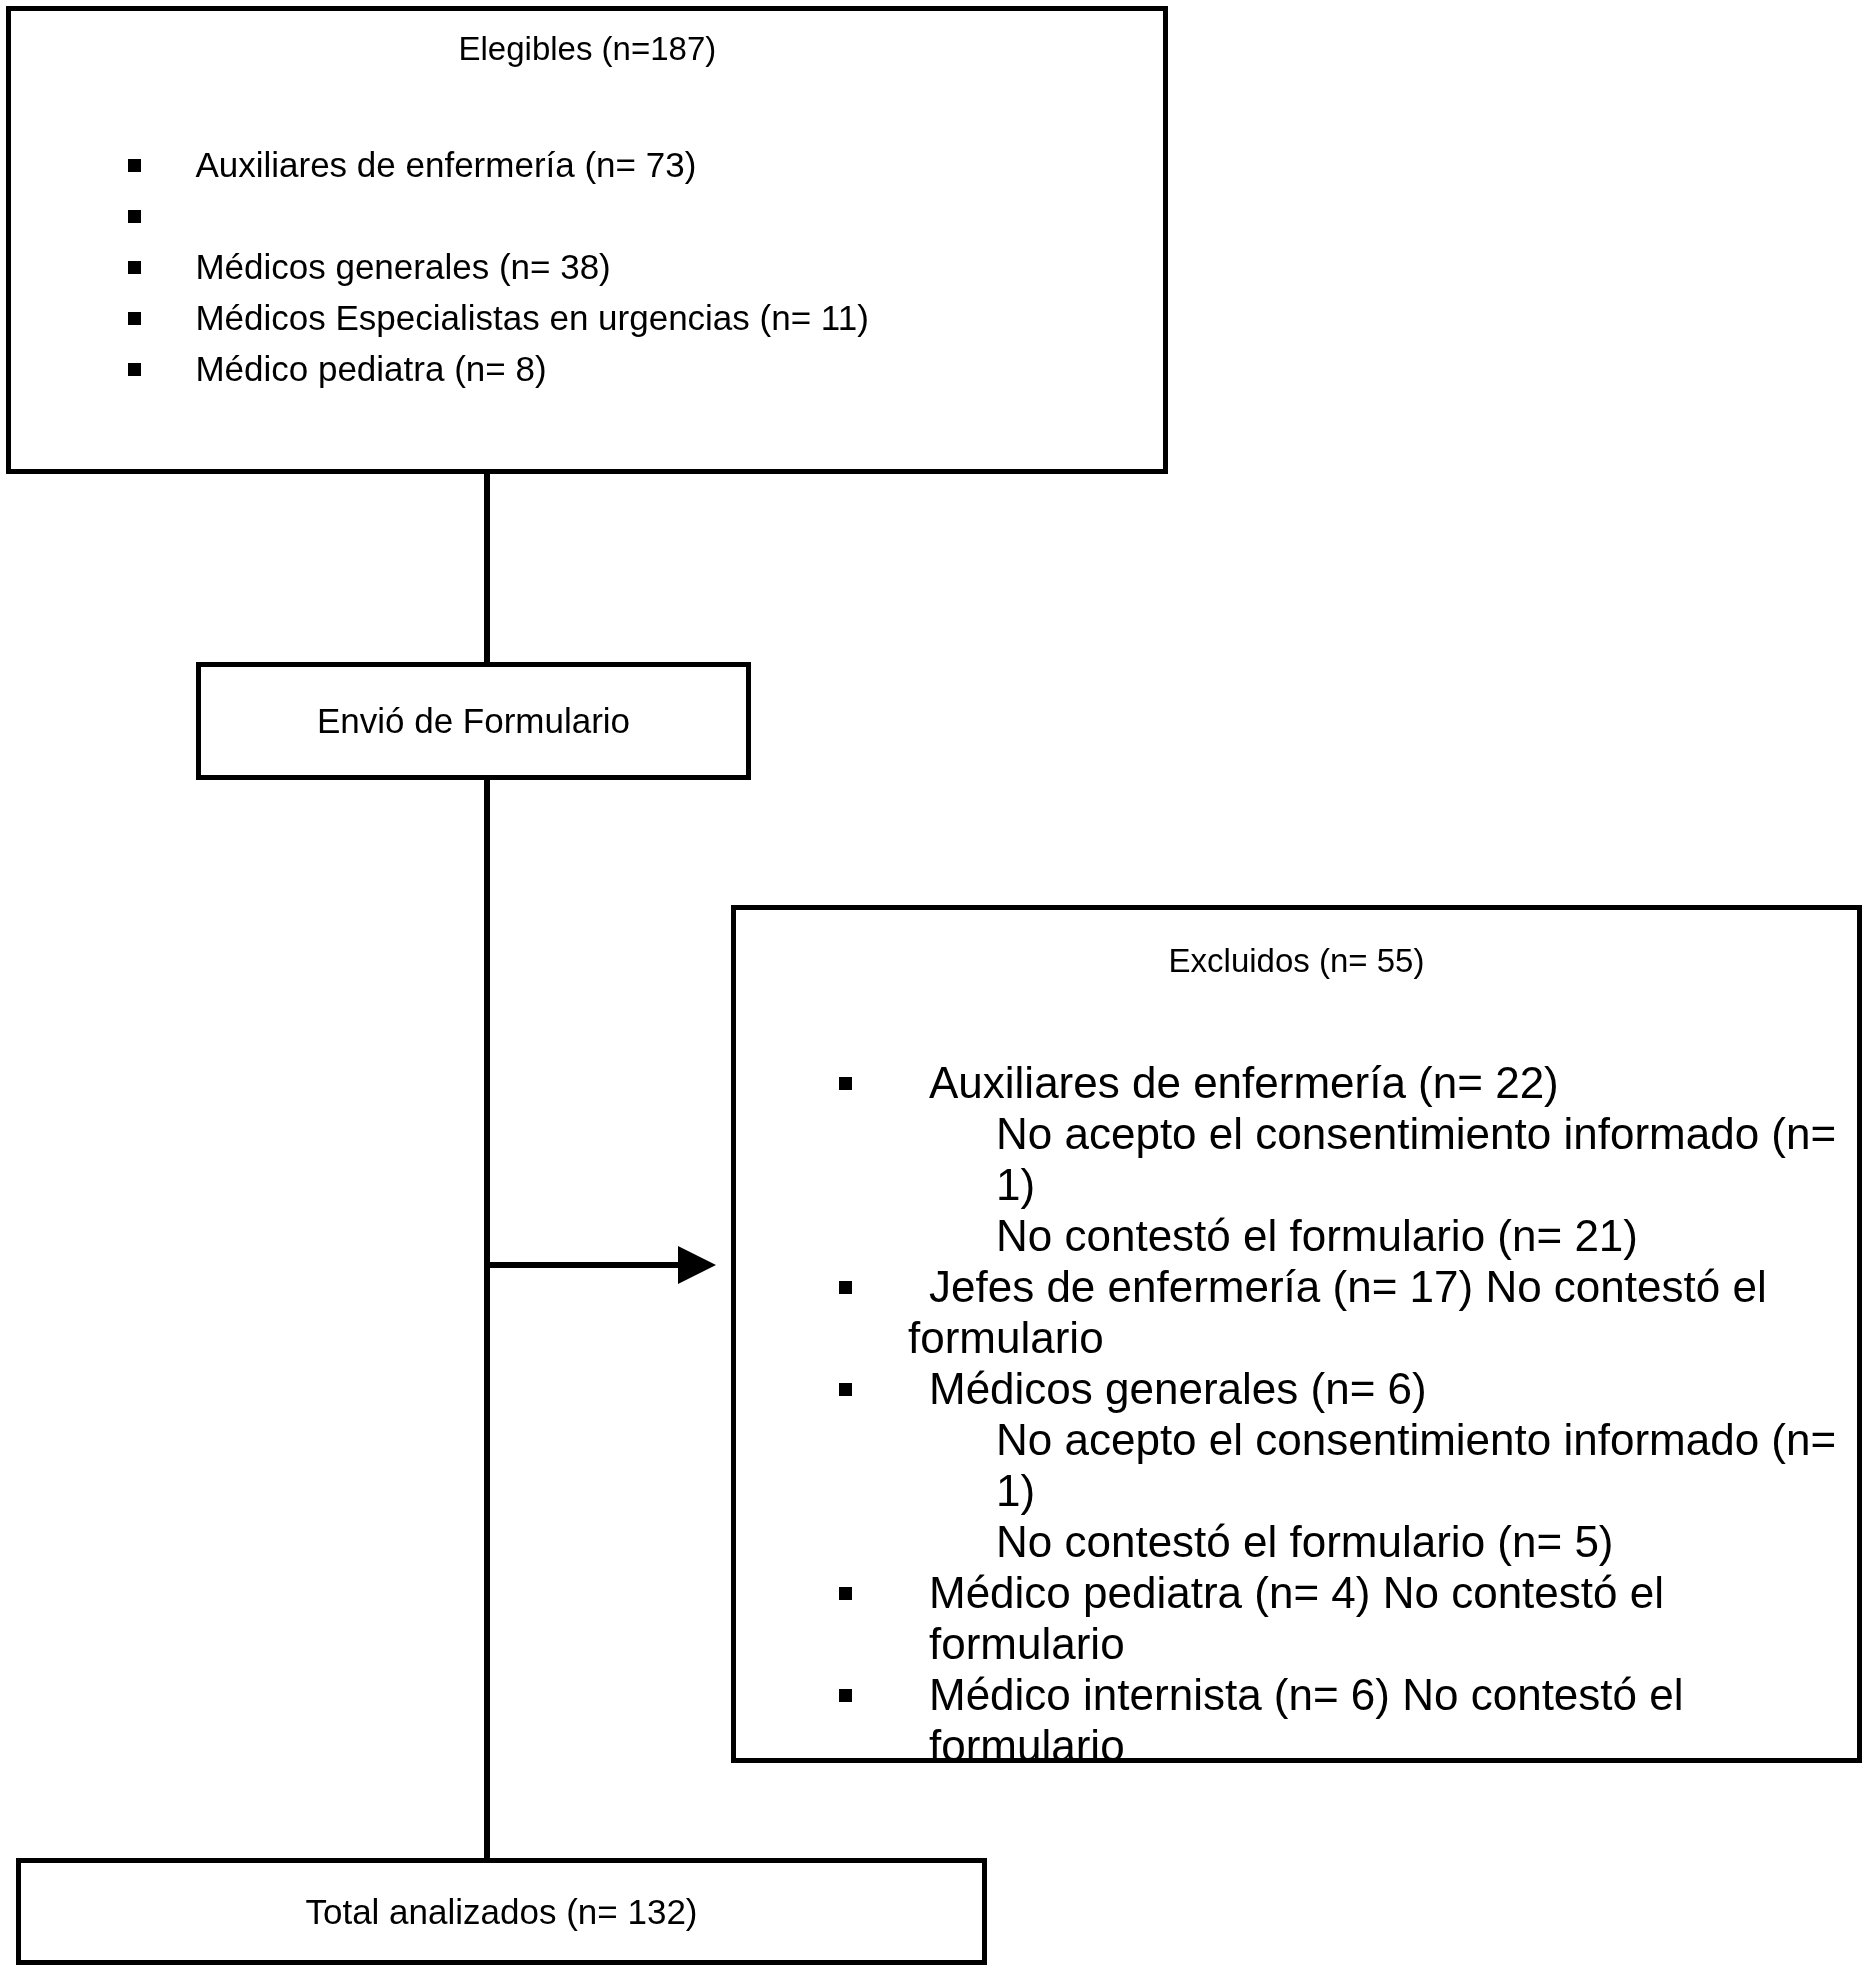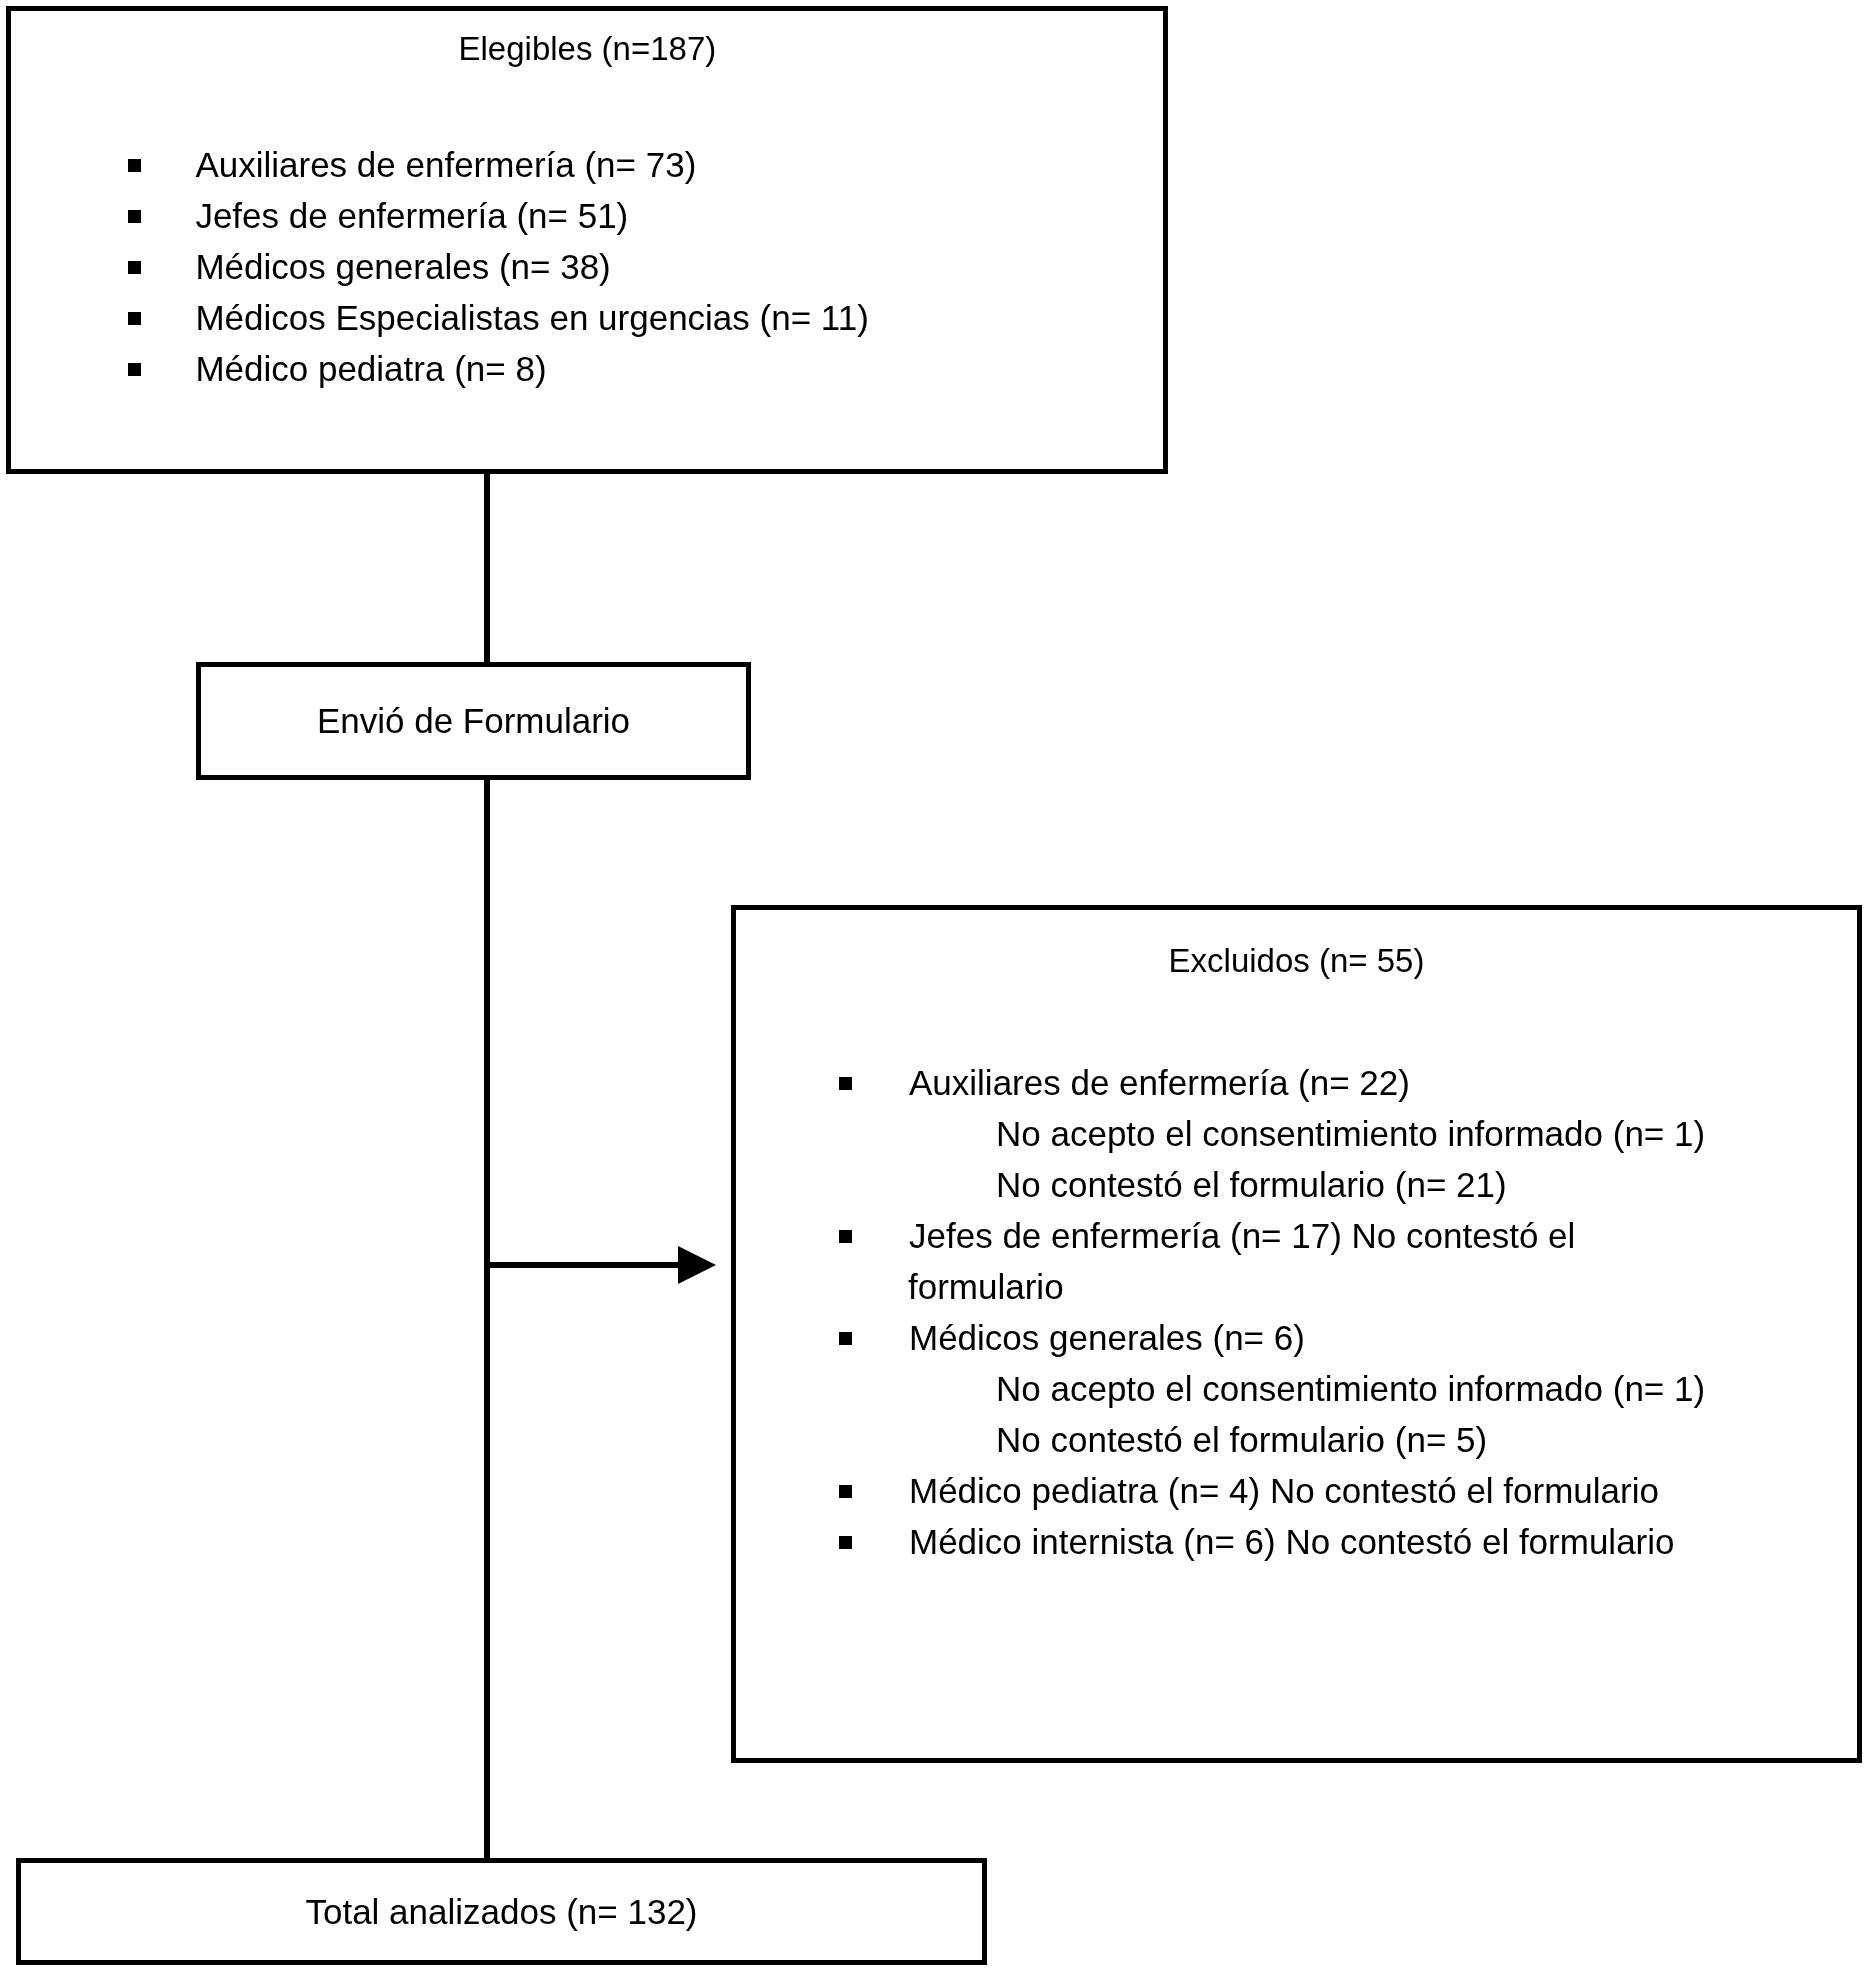--- a/index.html
+++ b/index.html
@@ -43,21 +43,21 @@
   
   .box-title { text-align: center; font-size: 33px; line-height: 38px; }
   #eligible-box .box-title { margin-top: 19px; }
   #excluded-box .box-title { margin-top: 32px; }
 
   .big-label { font-size: 35px; }
 
   .e-list { margin-top: 71px; }
   .e-line { display: flex; line-height: 51px; font-size: 35px; padding-left: 117px; }
   .x-list { margin-top: 77px; }
-  .x-line { display: flex; line-height: 51px; font-size: 35px; }
+  .x-line { display: flex; line-height: 51px; font-size: 44px; gap: 20px; }
   .x-line.bullet { padding-left: 103px; }
   .x-line.sub    { padding-left: 260px; }
   .x-line.cont   { padding-left: 172px; text-align: right; }
 
   .bullet-box { flex: 0 0 70px; }
   .e-line .bullet-box { flex: 0 0 67px; }
   .bullet-sq {
     display: inline-block;
     width: 13px; height: 13px;
     background: #000000;
@@ -72,21 +72,20 @@
 
   <div class="fbox" id="eligible-box">
     <div class="box-title">Elegibles (n=187)</div>
     <div class="e-list">
       <div class="e-line">
         <span class="bullet-box"><span class="bullet-sq"></span></span>
         <span>Auxiliares de enfermería (n= 73)</span>
       </div>
       <div class="e-line">
         <span class="bullet-box"><span class="bullet-sq"></span></span>
-        <span>Jefes de enfermería (n= 51)</span>
       </div>
       <div class="e-line">
         <span class="bullet-box"><span class="bullet-sq"></span></span>
         <span>Médicos generales (n= 38)</span>
       </div>
       <div class="e-line">
         <span class="bullet-box"><span class="bullet-sq"></span></span>
         <span>Médicos Especialistas en urgencias (n= 11)</span>
       </div>
       <div class="e-line">

